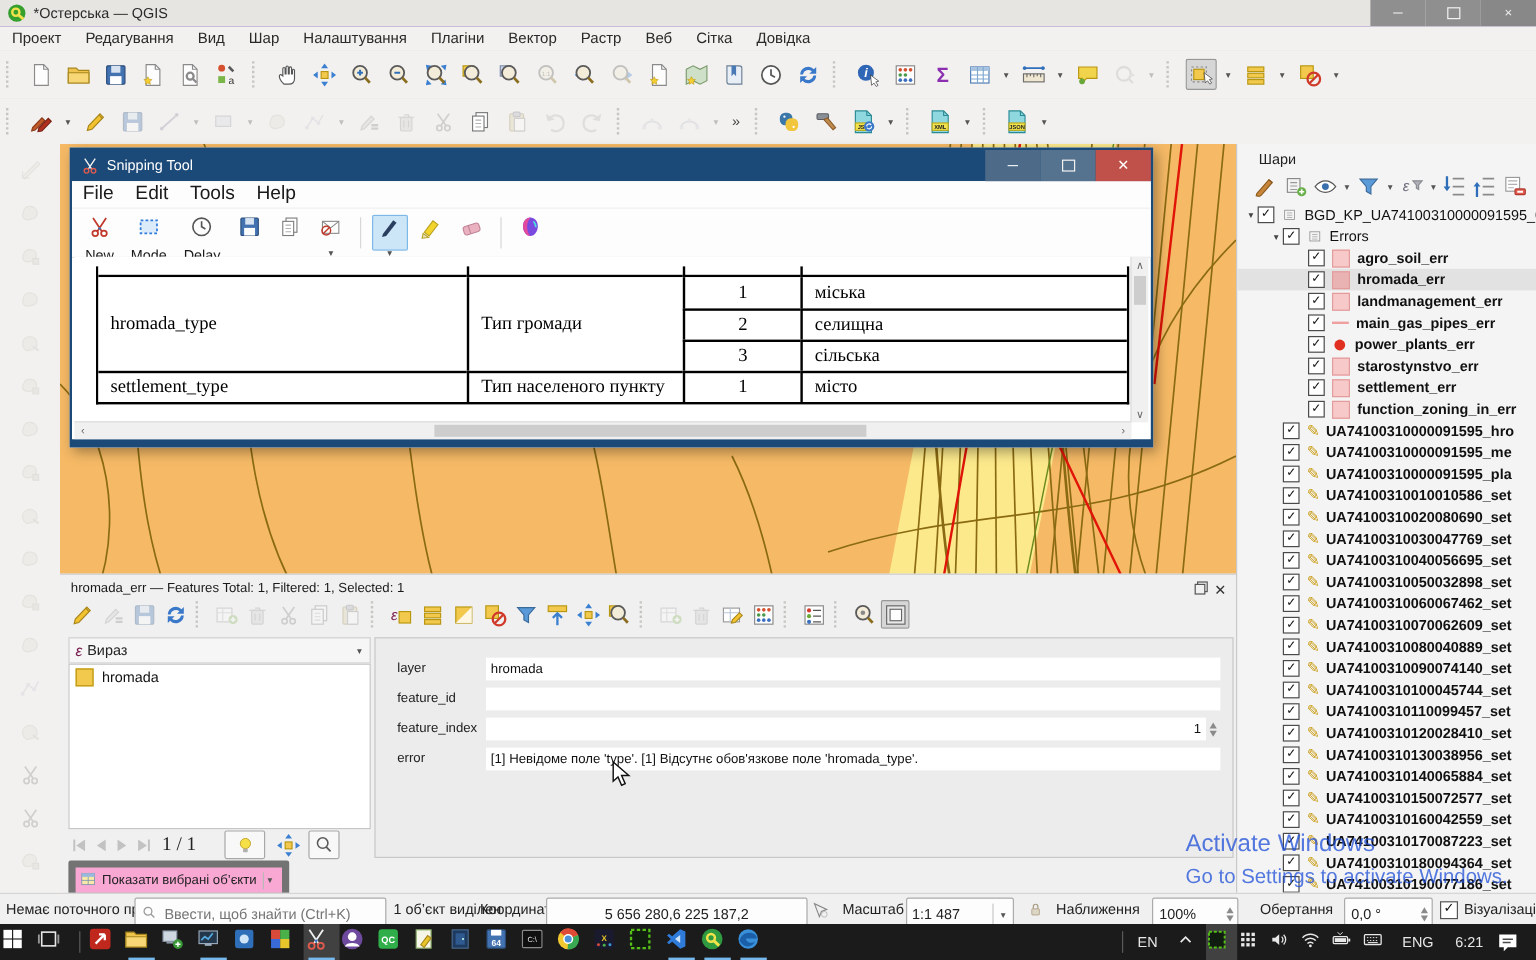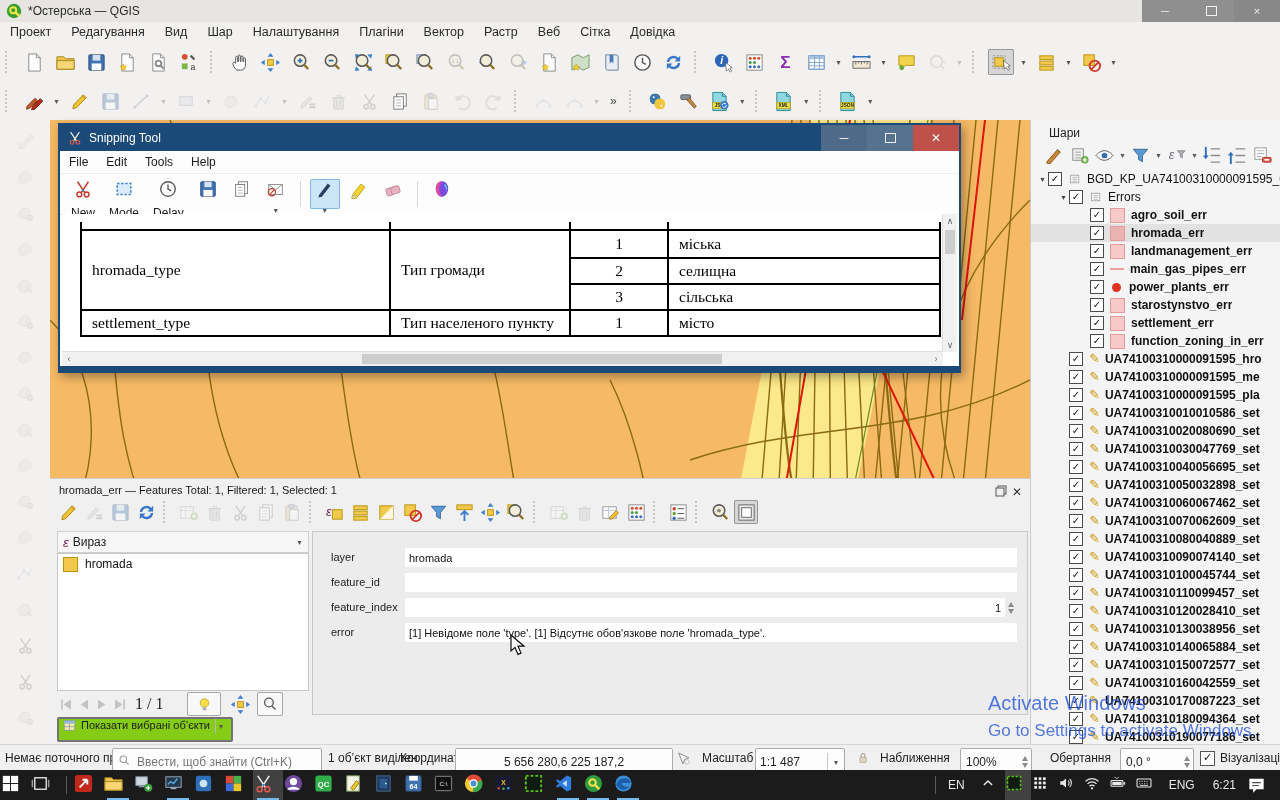--- a/index.html
+++ b/index.html
@@ -52,38 +52,38 @@
   .attr-hd-btns{position:absolute;right:8px;top:4px;display:flex;gap:5px;align-items:center;}
   .attr-tb{display:flex;align-items:center;gap:2px;padding:4px 0 2px 6px;}
   .attr-tb .tbtn{width:24px;height:24px;}
   .exprbox{left:7px;top:52px;width:250px;height:20px;background:#f6f6f6;border:1px solid #d0d0d0;display:flex;align-items:center;font-size:12px;color:#222;}
   .featlist{left:7px;top:74px;width:250px;height:136px;background:#fff;border:1px solid #c6c6c6;}
   .featitem{display:flex;align-items:center;height:20px;font-size:12px;color:#111;padding-left:5px;}
   .fswatch{width:13px;height:13px;background:#f2c94c;border:1px solid #b8960f;margin-right:7px;}
   .navrow{left:7px;top:212px;width:250px;height:26px;display:flex;align-items:center;}
   .pager{font-family:"Liberation Serif",serif;font-size:16px;color:#222;margin:0 6px;}
   .smallbtn{border:1px solid #a8a8a8;background:#f8f8f8;border-radius:2px;display:flex;align-items:center;justify-content:center;}
-  .showsel{left:7px;top:238px;width:172px;height:21px;background:#84cc16;border:2px solid #737373;border-radius:2px;display:flex;align-items:flex-start;font-size:11px;color:#222;}
+  .showsel{left:7px;top:238px;width:172px;height:21px;background:#f9a8d4;border:6px solid #737373;border-radius:2px;display:flex;align-items:center;font-size:11px;color:#222;}
   .formframe{left:262px;top:52px;width:714px;height:182px;background:#ececec;border:1px solid #c8c8c8;}
   .flabel{position:absolute;left:18px;font-size:11px;color:#222;}
   .finput{position:absolute;left:92px;height:19px;background:#fff;font-size:11px;color:#111;display:flex;align-items:center;padding:0 4px;}
   .spin{position:absolute;width:12px;height:19px;display:flex;flex-direction:column;justify-content:center;align-items:center;gap:2px;}
   .arrup{width:0;height:0;border-left:3.5px solid transparent;border-right:3.5px solid transparent;border-bottom:5px solid #8a8a8a;}
   .arrdn{width:0;height:0;border-left:3.5px solid transparent;border-right:3.5px solid transparent;border-top:5px solid #8a8a8a;}
   
   .snip{left:58px;top:123px;width:899px;height:241px;background:#fff;border:2px solid #1c4a78;border-bottom:7px solid #1c4a78;box-shadow:3px 4px 10px rgba(0,0,0,.35);}
   .snip-title{height:26px;background:#1c4a78;display:flex;align-items:center;color:#fff;font-size:12px;}
   .snip-title .ticon{width:16px;height:16px;margin:0 6px 0 7px;}
   .snip-btns{position:absolute;right:0;top:0;height:26px;display:flex;}
   .snip-wbtn{width:46px;height:26px;display:flex;align-items:center;justify-content:center;color:#fff;font-size:12px;background:#55738f;}
   .snip-wbtn.mini{background:#4d6b88;}
   .snip-wbtn.maxi{background:#55738f;}
   .snip-wbtn.close{background:#c0504a;}
   .snip-menu{height:22px;background:#fdfdfd;display:flex;align-items:center;border-bottom:1px solid #eee;}
-  .snip-menu span{font-size:12px;color:#1a1a1a;padding:0 9px;}
+  .snip-menu span{font-size:16px;color:#1a1a1a;padding:0 9px;}
   .snip-tb{height:40px;background:#fdfdfd;display:flex;align-items:center;border-bottom:1px solid #e3e3e3;padding-left:6px;gap:4px;}
   .snipbtn{display:flex;align-items:center;height:30px;padding:0 5px;border-radius:2px;font-size:12px;color:#1a1a1a;gap:4px;flex-direction:column;}
   .snipbtn .ticon{width:20px;height:20px;}
   .snipbtn u{text-decoration:underline;}
   .snipbtn.selected{background:#cde6f7;box-shadow:inset 0 0 0 1px #7db8e8;}
   .vsep{width:1px;height:26px;background:#d8d8d8;margin:0 5px;}
   .snip-content{position:absolute;left:2px;right:16px;top:89px;bottom:14px;background:#fff;overflow:hidden;}
   .sniptable{position:absolute;left:18px;top:8px;display:grid;grid-template-columns:307px 180px 98px 272px;grid-template-rows:9px 26px 26px 26px 26px;
              font-family:"Liberation Serif",serif;font-size:15.5px;color:#000;border-left:2px solid #000;border-right:2px solid #000;border-bottom:2px solid #000;}
   .sc{display:flex;align-items:center;background:#fff;}

